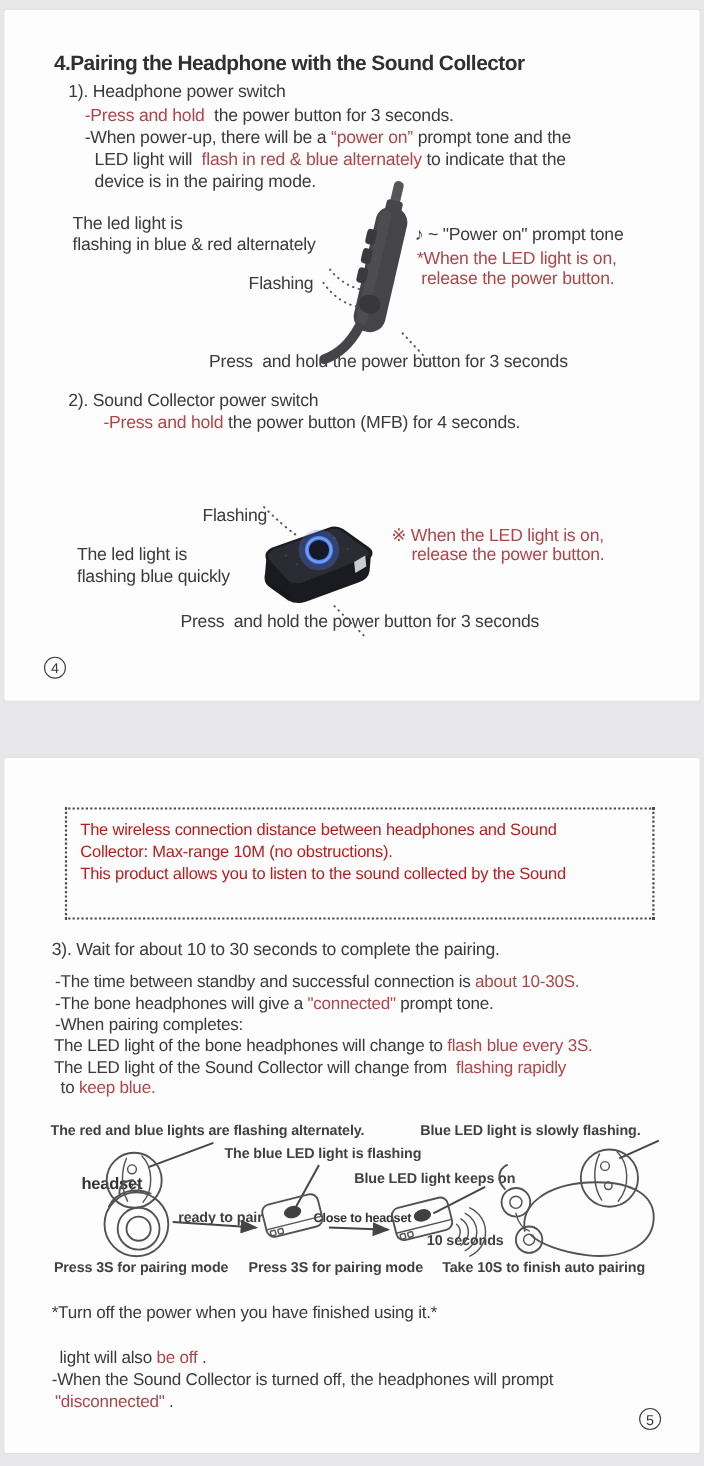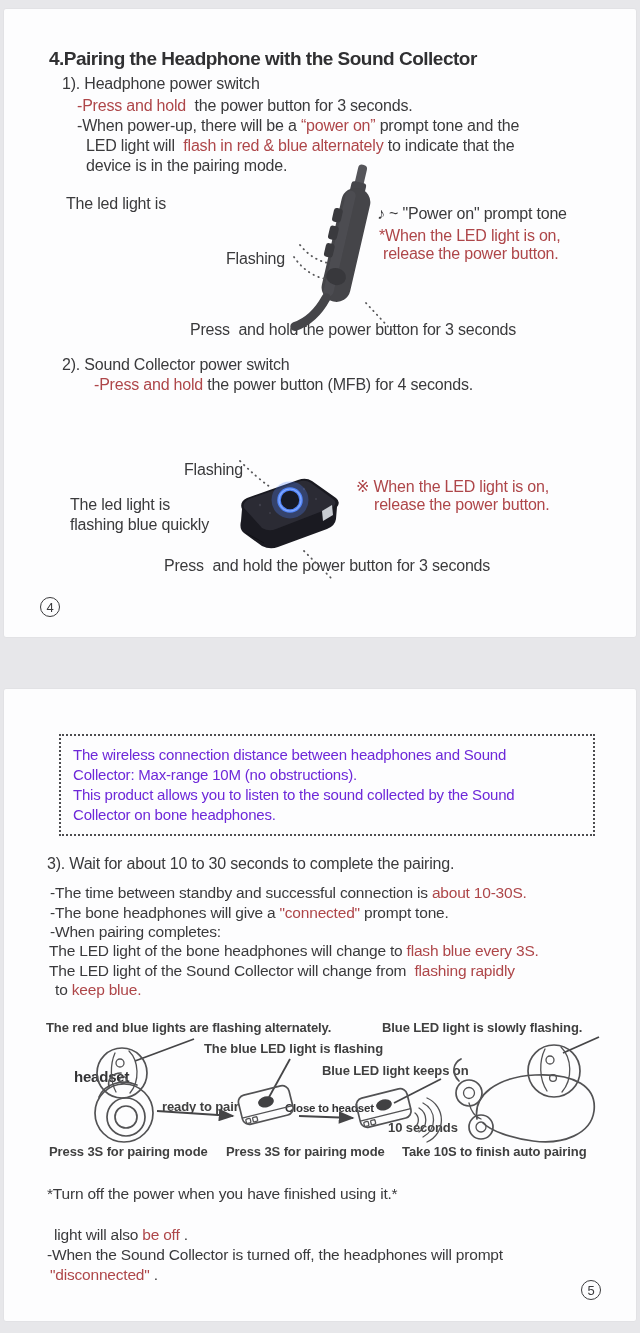--- a/index.html
+++ b/index.html
@@ -26,21 +26,21 @@
   .title { font-size: 19px; font-weight: 700; letter-spacing: -0.5px; color: #303032; }
   .s15 { font-size: 15.5px; }
   .d  { font-size: 13px;   font-weight: 700; letter-spacing: -0.1px; color: #404040; }
   .d2 { font-size: 15px;   font-weight: 700; color: #333335; }
   .d3 { font-size: 11.5px; font-weight: 700; color: #333335; }
 
   .notebox {
     position: absolute; left: 55px; top: 45px; width: 536px; height: 102px;
     border: 2px dotted #4c4c4f; padding: 9px 12px;
   }
-  .nline { font-size: 15px; line-height: 20px; white-space: pre; letter-spacing: -0.2px; color: #6d28d9; }
+  .nline { font-size: 15px; line-height: 20px; white-space: pre; letter-spacing: -0.2px; color: #b91c1c; }
 
   .pagenum {
     position: absolute; width: 20px; height: 20px;
     border: 1.5px solid #3b3b3d; border-radius: 50%;
     text-align: center; font-size: 13px; line-height: 19px; color: #3b3b3d;
   }
 
   svg.fig { position: absolute; }
   .ln  { stroke: #525254; fill: none; stroke-width: 1.7; stroke-linecap: round; stroke-linejoin: round; }
   .lnt { stroke: #525254; fill: none; stroke-width: 1.3; stroke-linecap: round; stroke-linejoin: round; }
@@ -53,20 +53,21 @@
 <div class="page" id="page4">
   <div class="t title" style="left:45px;top:39px">4.Pairing the Headphone with the Sound Collector</div>
 
   <div class="t" style="left:58px;top:66px">1). Headphone power switch</div>
   <div class="t" style="left:73px;top:88px"><span class="red">-Press and hold</span><span>  the power button for 3 seconds.</span></div>
   <div class="t" style="left:73px;top:108px"><span>-When power-up, there will be a </span><span class="red">“power on”</span><span> prompt tone and the</span></div>
   <div class="t" style="left:82px;top:128px"><span>LED light will </span><span class="red"> flash in red &amp; blue alternately</span><span> to indicate that the</span></div>
   <div class="t" style="left:82px;top:148px">device is in the pairing mode.</div>
 
   <div class="t" style="left:62px;top:186px">The led light is</div>
+  <div class="t" style="left:62px;top:205px">flashing in blue &amp; red alternately</div>
   <div class="t" style="left:222px;top:241px">Flashing</div>
   <div class="t" style="left:373px;top:196px">♪ ~ "Power on" prompt tone</div>
   <div class="t red" style="left:375px;top:218px">*When the LED light is on,</div>
   <div class="t red" style="left:379px;top:236px">release the power button.</div>
   <div class="t" style="left:186px;top:312px">Press  and hold the power button for 3 seconds</div>
 
   <svg class="fig" style="left:276px;top:152px" width="150" height="180" viewBox="0 0 150 180">
     <g transform="rotate(13 66 86)">
       <rect x="60" y="2" width="9" height="24" rx="4" fill="#55555a"></rect>
       <rect x="57" y="20" width="15" height="12" rx="3" fill="#46464b"></rect>
@@ -114,21 +115,20 @@
   </svg>
 
   <div class="pagenum" style="left:36px;top:588px">4</div>
 </div>
 
 <div class="page" id="page5">
   <div class="notebox">
     <div class="nline">The wireless connection distance between headphones and Sound</div>
     <div class="nline">Collector: Max-range 10M (no obstructions).</div>
     <div class="nline">This product allows you to listen to the sound collected by the Sound</div>
-    <div class="nline">Collector on bone headphones.</div>
   </div>
 
   <div class="t" style="left:43px;top:166px">3). Wait for about 10 to 30 seconds to complete the pairing.</div>
   <div class="t s15" style="left:46px;top:195px"><span>-The time between standby and successful connection is </span><span class="red">about 10-30S.</span></div>
   <div class="t s15" style="left:46px;top:215px"><span>-The bone headphones will give a </span><span class="red">"connected"</span><span> prompt tone.</span></div>
   <div class="t s15" style="left:46px;top:234px">-When pairing completes:</div>
   <div class="t s15" style="left:45px;top:253px"><span>The LED light of the bone headphones will change to </span><span class="red">flash blue every 3S.</span></div>
   <div class="t s15" style="left:45px;top:273px"><span>The LED light of the Sound Collector will change from </span><span class="red"> flashing rapidly</span></div>
   <div class="t s15" style="left:47px;top:292px"><span> to </span><span class="red">keep blue.</span></div>
 

